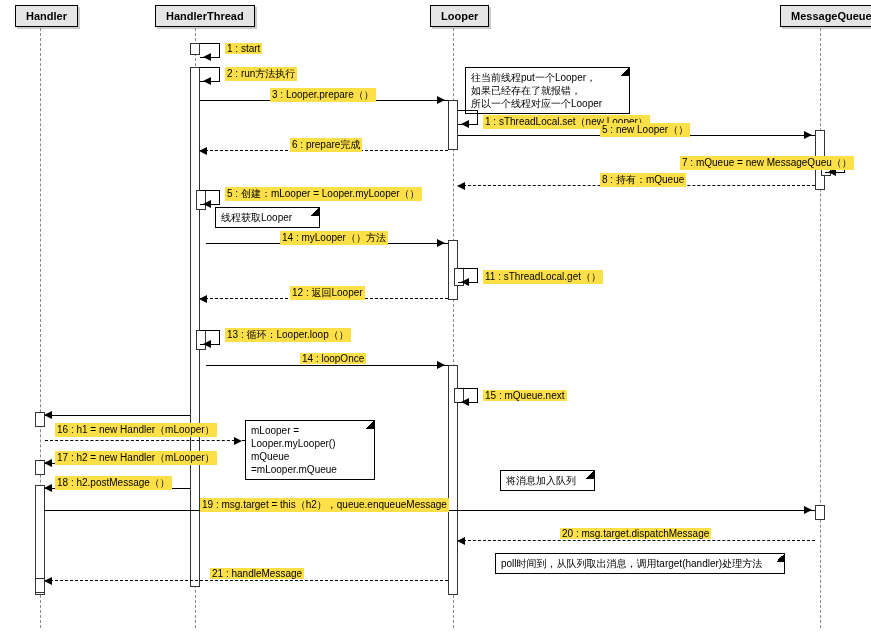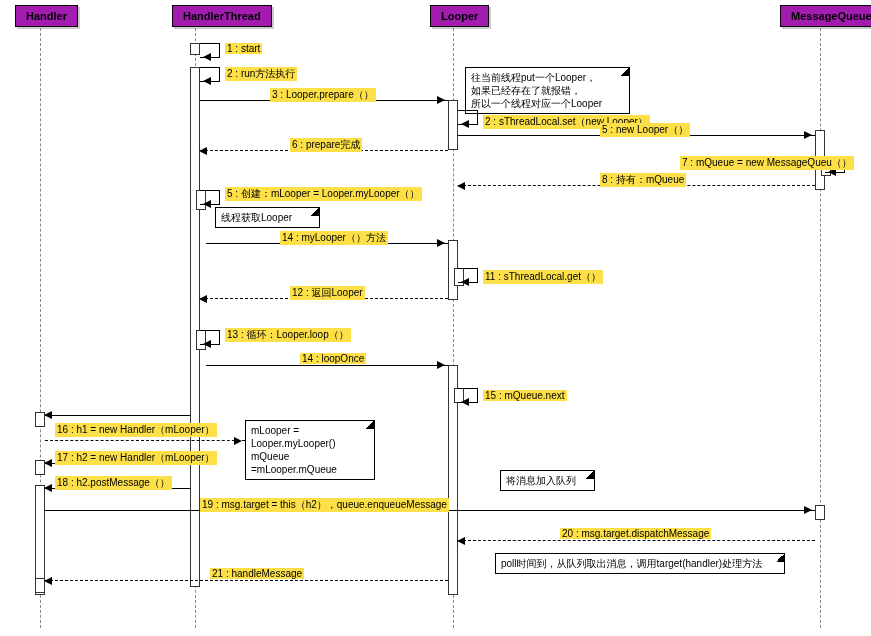--- a/index.html
+++ b/index.html
@@ -1,36 +1,36 @@
 <!DOCTYPE html>
 <html><head>
 <meta charset="utf-8">
 <style>
 *{box-sizing:border-box;margin:0;padding:0}
 body{font-family:Arial,sans-serif;font-size:11px;background:#fff;width:871px;height:636px;position:relative;overflow:hidden}
-.participant{position:absolute;top:5px;border:1px solid #000;padding:4px 10px;background:#a21caf;text-align:center;font-weight:bold;box-shadow:2px 2px 0 #ccc}
+.participant{position:absolute;top:5px;border:1px solid #000;padding:4px 10px;background:#e5e5e5;text-align:center;font-weight:bold;box-shadow:2px 2px 0 #ccc}
 .lifeline{position:absolute;top:28px;width:0;height:600px;border-left:1px dashed #888}
 .activation{position:absolute;width:10px;background:#fff;border:1px solid #333}
 .arrow{position:absolute;height:1px;background:#000}
 .arrow.dashed{background:none;border-top:1px dashed #000}
 .arrow::after{content:"";position:absolute;right:-1px;top:-4px;border:4px solid transparent;border-left:8px solid #000}
 .arrow.left::after{right:auto;left:-1px;border-left:none;border-right:8px solid #000}
 .arrow.dashed::after{border-left-color:#000}
 .arrow.dashed.left::after{border-right-color:#000;border-left:none}
 .msg-label{position:absolute;font-size:10px;white-space:nowrap;background:#fde047;padding:0 2px}
 .note{position:absolute;background:#fff;border:1px solid #000;padding:3px 5px;font-size:10px;line-height:1.3}
 .note::after{content:"";position:absolute;top:0;right:0;width:8px;height:8px;background:linear-gradient(135deg,#fff 50%,#000 50%)}
 .self-arrow{position:absolute;width:20px;height:15px;border-top:1px solid #000;border-right:1px solid #000;border-bottom:1px solid #000}
 .self-arrow::after{content:"";position:absolute;left:-1px;bottom:-4px;border:4px solid transparent;border-right:8px solid #000}
 </style>
 </head>
 <body>
 
 <div class="participant" style="left:15px">Handler</div>
-<div class="participant" style="left:172px">HandlerThread</div>
+<div class="participant" style="left:155px">HandlerThread</div>
 <div class="participant" style="left:430px">Looper</div>
 <div class="participant" style="left:780px">MessageQueue</div>
 
 <div class="lifeline" style="left:40px"></div>
 <div class="lifeline" style="left:195px"></div>
 <div class="lifeline" style="left:453px"></div>
 <div class="lifeline" style="left:820px"></div>
 
 <div class="activation" style="left:190px;top:43px;height:12px"></div>
 <div class="activation" style="left:190px;top:67px;height:520px"></div>
@@ -56,21 +56,21 @@
 <div class="msg-label" style="left:225px;top:67px">2 : run方法执行</div>
 
 <div class="arrow" style="left:200px;top:100px;width:248px"></div>
 <div class="msg-label" style="left:270px;top:88px">3 : Looper.prepare（）</div>
 
 <div class="note" style="left:465px;top:67px;width:165px"><span style="white-space:pre-line">往当前线程put一个Looper，
 如果已经存在了就报错，
 所以一个线程对应一个Looper</span></div>
 
 <div class="self-arrow" style="left:458px;top:110px"></div>
-<div class="msg-label" style="left:483px;top:115px">2 : sThreadLocal.set（new Looper）</div>
+<div class="msg-label" style="left:483px;top:115px">1 : sThreadLocal.set（new Looper）</div>
 
 <div class="arrow" style="left:458px;top:135px;width:357px"></div>
 <div class="msg-label" style="left:600px;top:123px">5 : new Looper（）</div>
 
 <div class="arrow dashed left" style="left:200px;top:150px;width:248px"></div>
 <div class="msg-label" style="left:290px;top:138px">6 : prepare完成</div>
 
 <div class="self-arrow" style="left:825px;top:158px"></div>
 <div class="msg-label" style="left:680px;top:156px">7 : mQueue = new MessageQueu（）</div>
 

